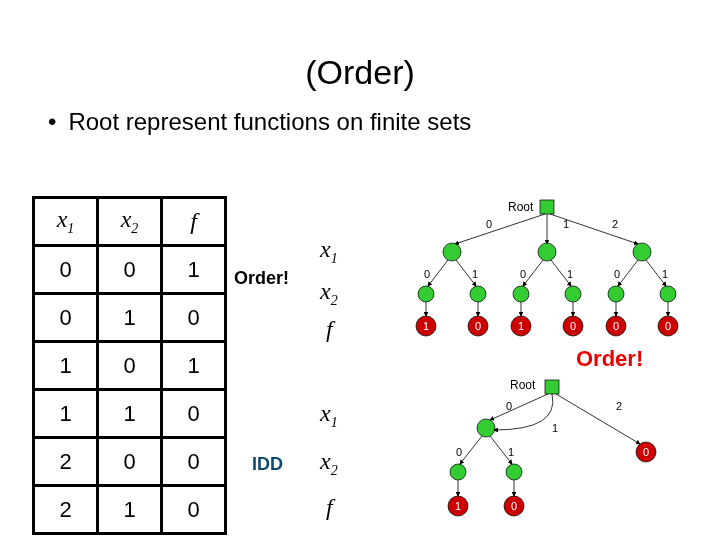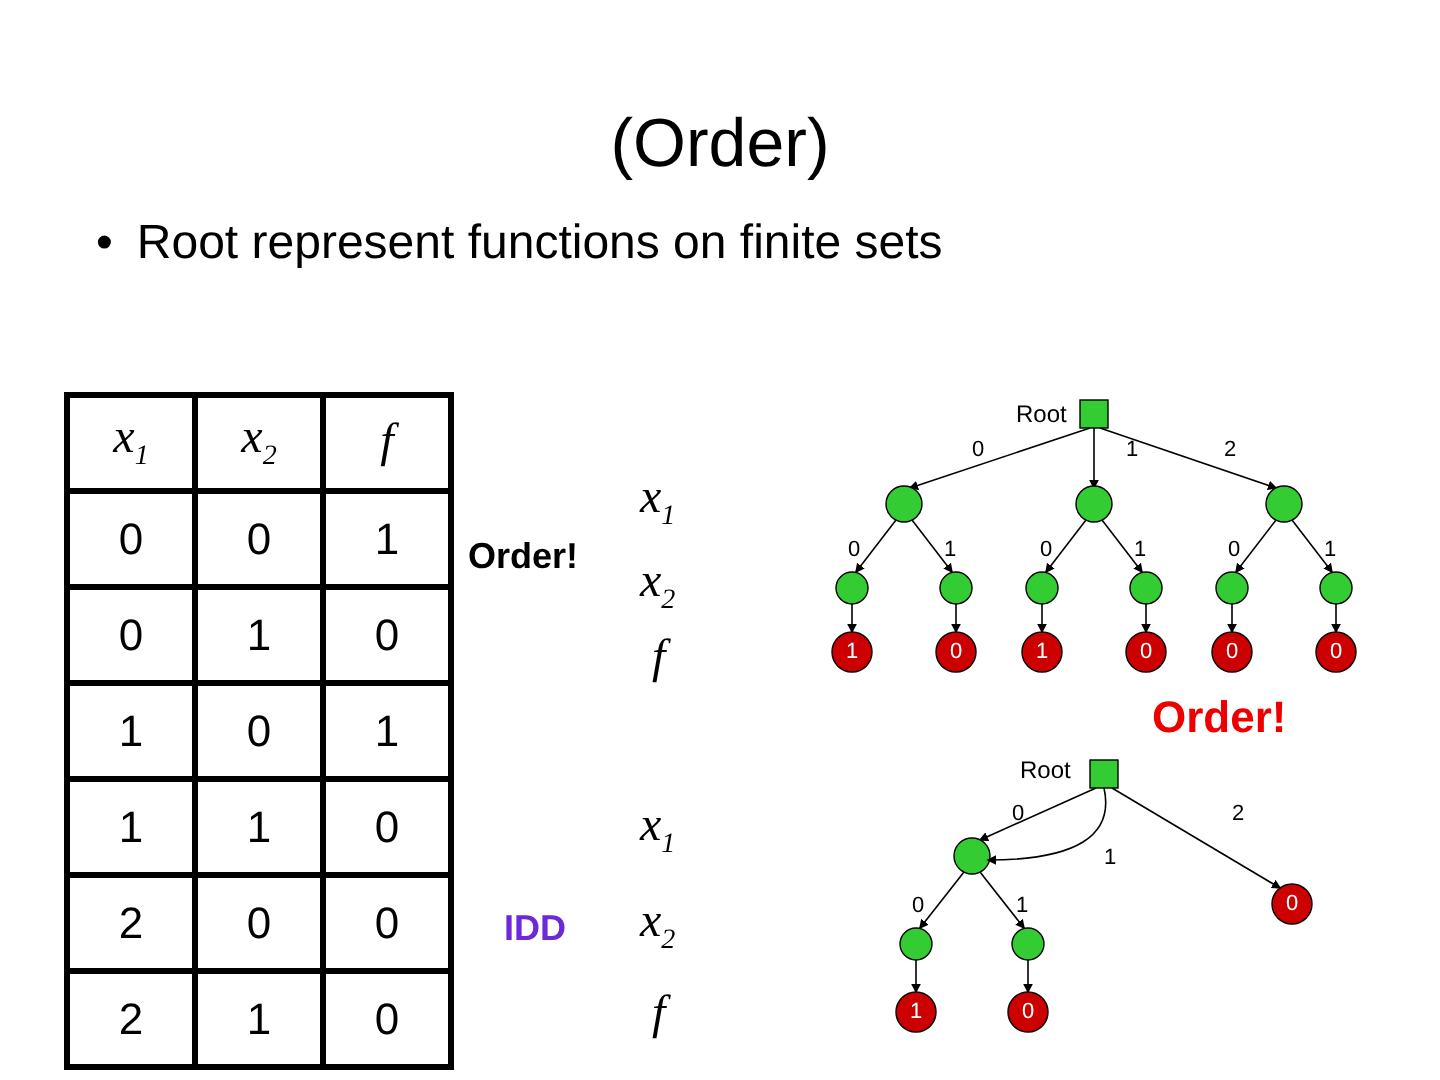--- a/index.html
+++ b/index.html
@@ -9,21 +9,21 @@
   .bullet-dot { margin-right: 12px; }
   
   table.truth { border-collapse: collapse; position: absolute; left: 32px; top: 196px; }
   table.truth th, table.truth td { border: 3px solid #000; width: 64px; height: 48px; text-align: center; font-size: 24px; font-style: italic; font-family: "Times New Roman", Times, serif; }
   table.truth th { font-weight: normal; }
   table.truth td { font-style: normal; font-family: Arial, sans-serif; font-size: 22px; }
   .sub { font-size: 14px; font-style: italic; vertical-align: sub; font-family: "Times New Roman", Times, serif; }
   
   .side-label { position: absolute; font-family: "Times New Roman", Times, serif; font-style: italic; font-size: 24px; }
   .order-lbl { color: #000; font-weight: bold; font-family: Arial, sans-serif; font-style: normal; font-size: 18px; position: absolute; }
-  .idd-lbl { color: #6d28d9; font-weight: bold; font-family: Arial, sans-serif; font-style: normal; font-size: 18px; position: absolute; }
+  .idd-lbl { color: #0c4a6e; font-weight: bold; font-family: Arial, sans-serif; font-style: normal; font-size: 18px; position: absolute; }
   .reduce-lbl { color: #e00; font-weight: bold; position: absolute; font-size: 22px; font-family: Arial, sans-serif; }
   .root-lbl { position: absolute; font-family: Arial, sans-serif; font-size: 12px; text-align: right; }
   
   svg.diagram { position: absolute; left: 0; top: 0; }
   .node-circ { fill: #33cc33; stroke: #000; stroke-width: 0.7; }
   .node-sq { fill: #33cc33; stroke: #000; stroke-width: 0.7; }
   .leaf-circ { fill: #cc0000; stroke: #000; stroke-width: 0.7; }
   .edge { stroke: #000; stroke-width: 0.8; fill: none; }
   .edge-label { font: 11px Arial; fill: #000; }
   .leaf-text { font: 11px Arial; fill: #fff; text-anchor: middle; dominant-baseline: central; }

